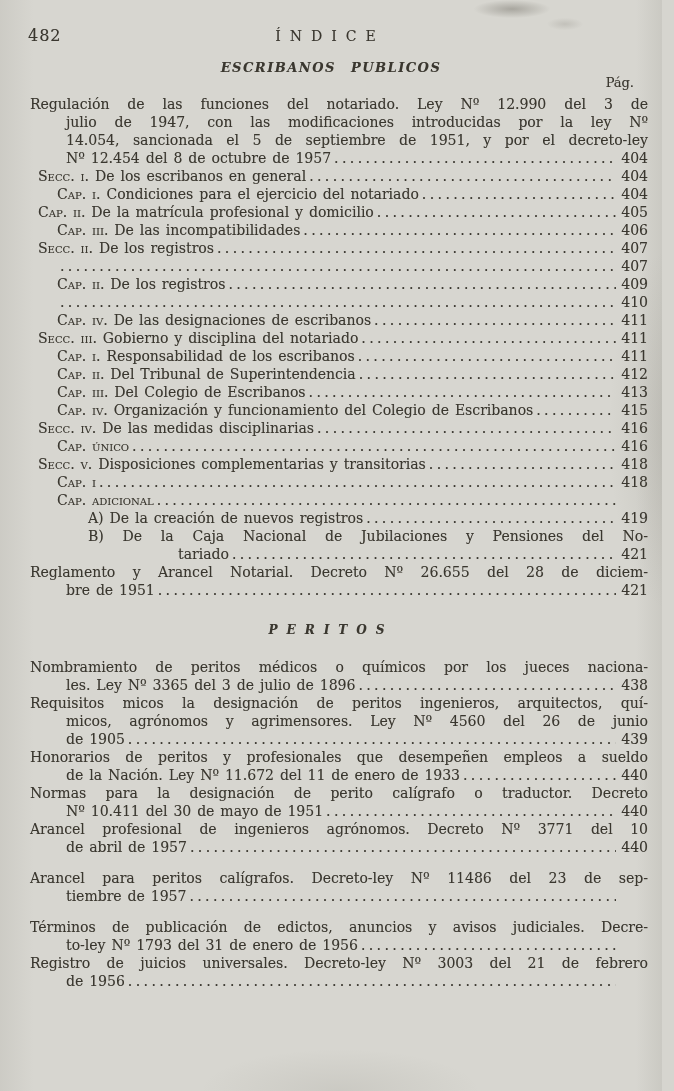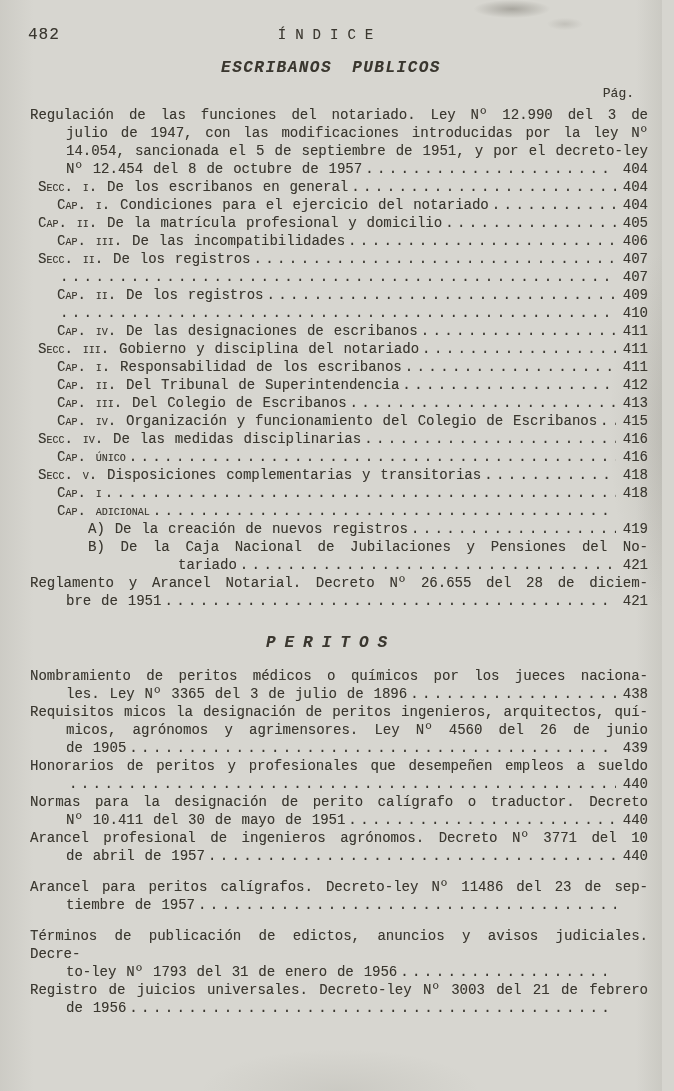--- a/index.html
+++ b/index.html
@@ -16,40 +16,38 @@
     color:#3a372f;
     background:
       radial-gradient(ellipse 55px 13px at 512px 9px, rgba(70,66,56,.32), rgba(70,66,56,0) 70%),
       radial-gradient(ellipse 26px 9px at 565px 24px, rgba(70,66,56,.14), rgba(70,66,56,0) 70%),
       radial-gradient(ellipse 90px 260px at 672px 430px, rgba(95,92,82,.14), rgba(95,92,82,0) 70%),
       radial-gradient(ellipse 200px 60px at 340px 1091px, rgba(95,92,82,.10), rgba(95,92,82,0) 70%),
       linear-gradient(90deg, rgba(110,107,97,.10), rgba(110,107,97,0) 34px),
       linear-gradient(270deg, rgba(110,107,97,.12), rgba(110,107,97,0) 26px),
       #d7d6d0;
     text-shadow:0.2px 0.2px 0 rgba(58,55,47,.35);
-    font-family:Liberation Mono, monospace;
   }
   .page-head{
     display:flex;align-items:baseline;
     padding:26px 30px 0 28px;
   }
   .folio{flex:0 0 70px;font-size:16px;letter-spacing:1px;}
   .head-title{flex:1 1 auto;text-align:center;font-size:14px;letter-spacing:9px;}
   .head-spacer{flex:0 0 70px;}
   .section-heading{
     text-align:center;
     font-style:italic;font-weight:bold;
     color:#3a372f;
   }
-  .h1{margin-top:15px;font-size:16px;letter-spacing:1.5px;word-spacing:9px;}
-  .h2{margin-top:24px;margin-bottom:15px;font-size:16px;letter-spacing:9px;}
+  .h1{margin-top:15px;font-size:13px;letter-spacing:1.5px;word-spacing:9px;}
+  .h2{margin-top:24px;margin-bottom:21px;font-size:12px;letter-spacing:9px;}
   .pag-label{
     text-align:right;
     padding-right:28px;
-    margin-top:9px;
     font-size:13px;
     padding-left:7px;
   }
   .entries{
     margin:5px 26px 0 30px;
     width:618px;
     font-size:14px;
     word-spacing:1.5px;
   }
   .entries-2{margin-top:0;}
@@ -270,20 +268,21 @@
           <div class="line cont c0 just"><span class="txt">micos, agrónomos y agrimensores. Ley Nº 4560 del 26 de junio</span></div>
           <div class="line cont c0 last">
             <span class="txt">de 1905</span>
             <span class="leader">................................................................................................................................................................</span>
             <span class="pnum">439</span>
           </div>
         </div>
         <div class="entry i0">
           <div class="line just"><span class="txt">Honorarios de peritos y profesionales que desempeñen empleos a sueldo</span></div>
           <div class="line cont c0 last">
+            <span class="txt">de la Nación. Ley Nº 11.672 del 11 de enero de 1933</span>
             <span class="leader">................................................................................................................................................................</span>
             <span class="pnum">440</span>
           </div>
         </div>
         <div class="entry i0">
           <div class="line just"><span class="txt">Normas para la designación de perito calígrafo o traductor. Decreto</span></div>
           <div class="line cont c0 last">
             <span class="txt">Nº 10.411 del 30 de mayo de 1951</span>
             <span class="leader">................................................................................................................................................................</span>
             <span class="pnum">440</span>

